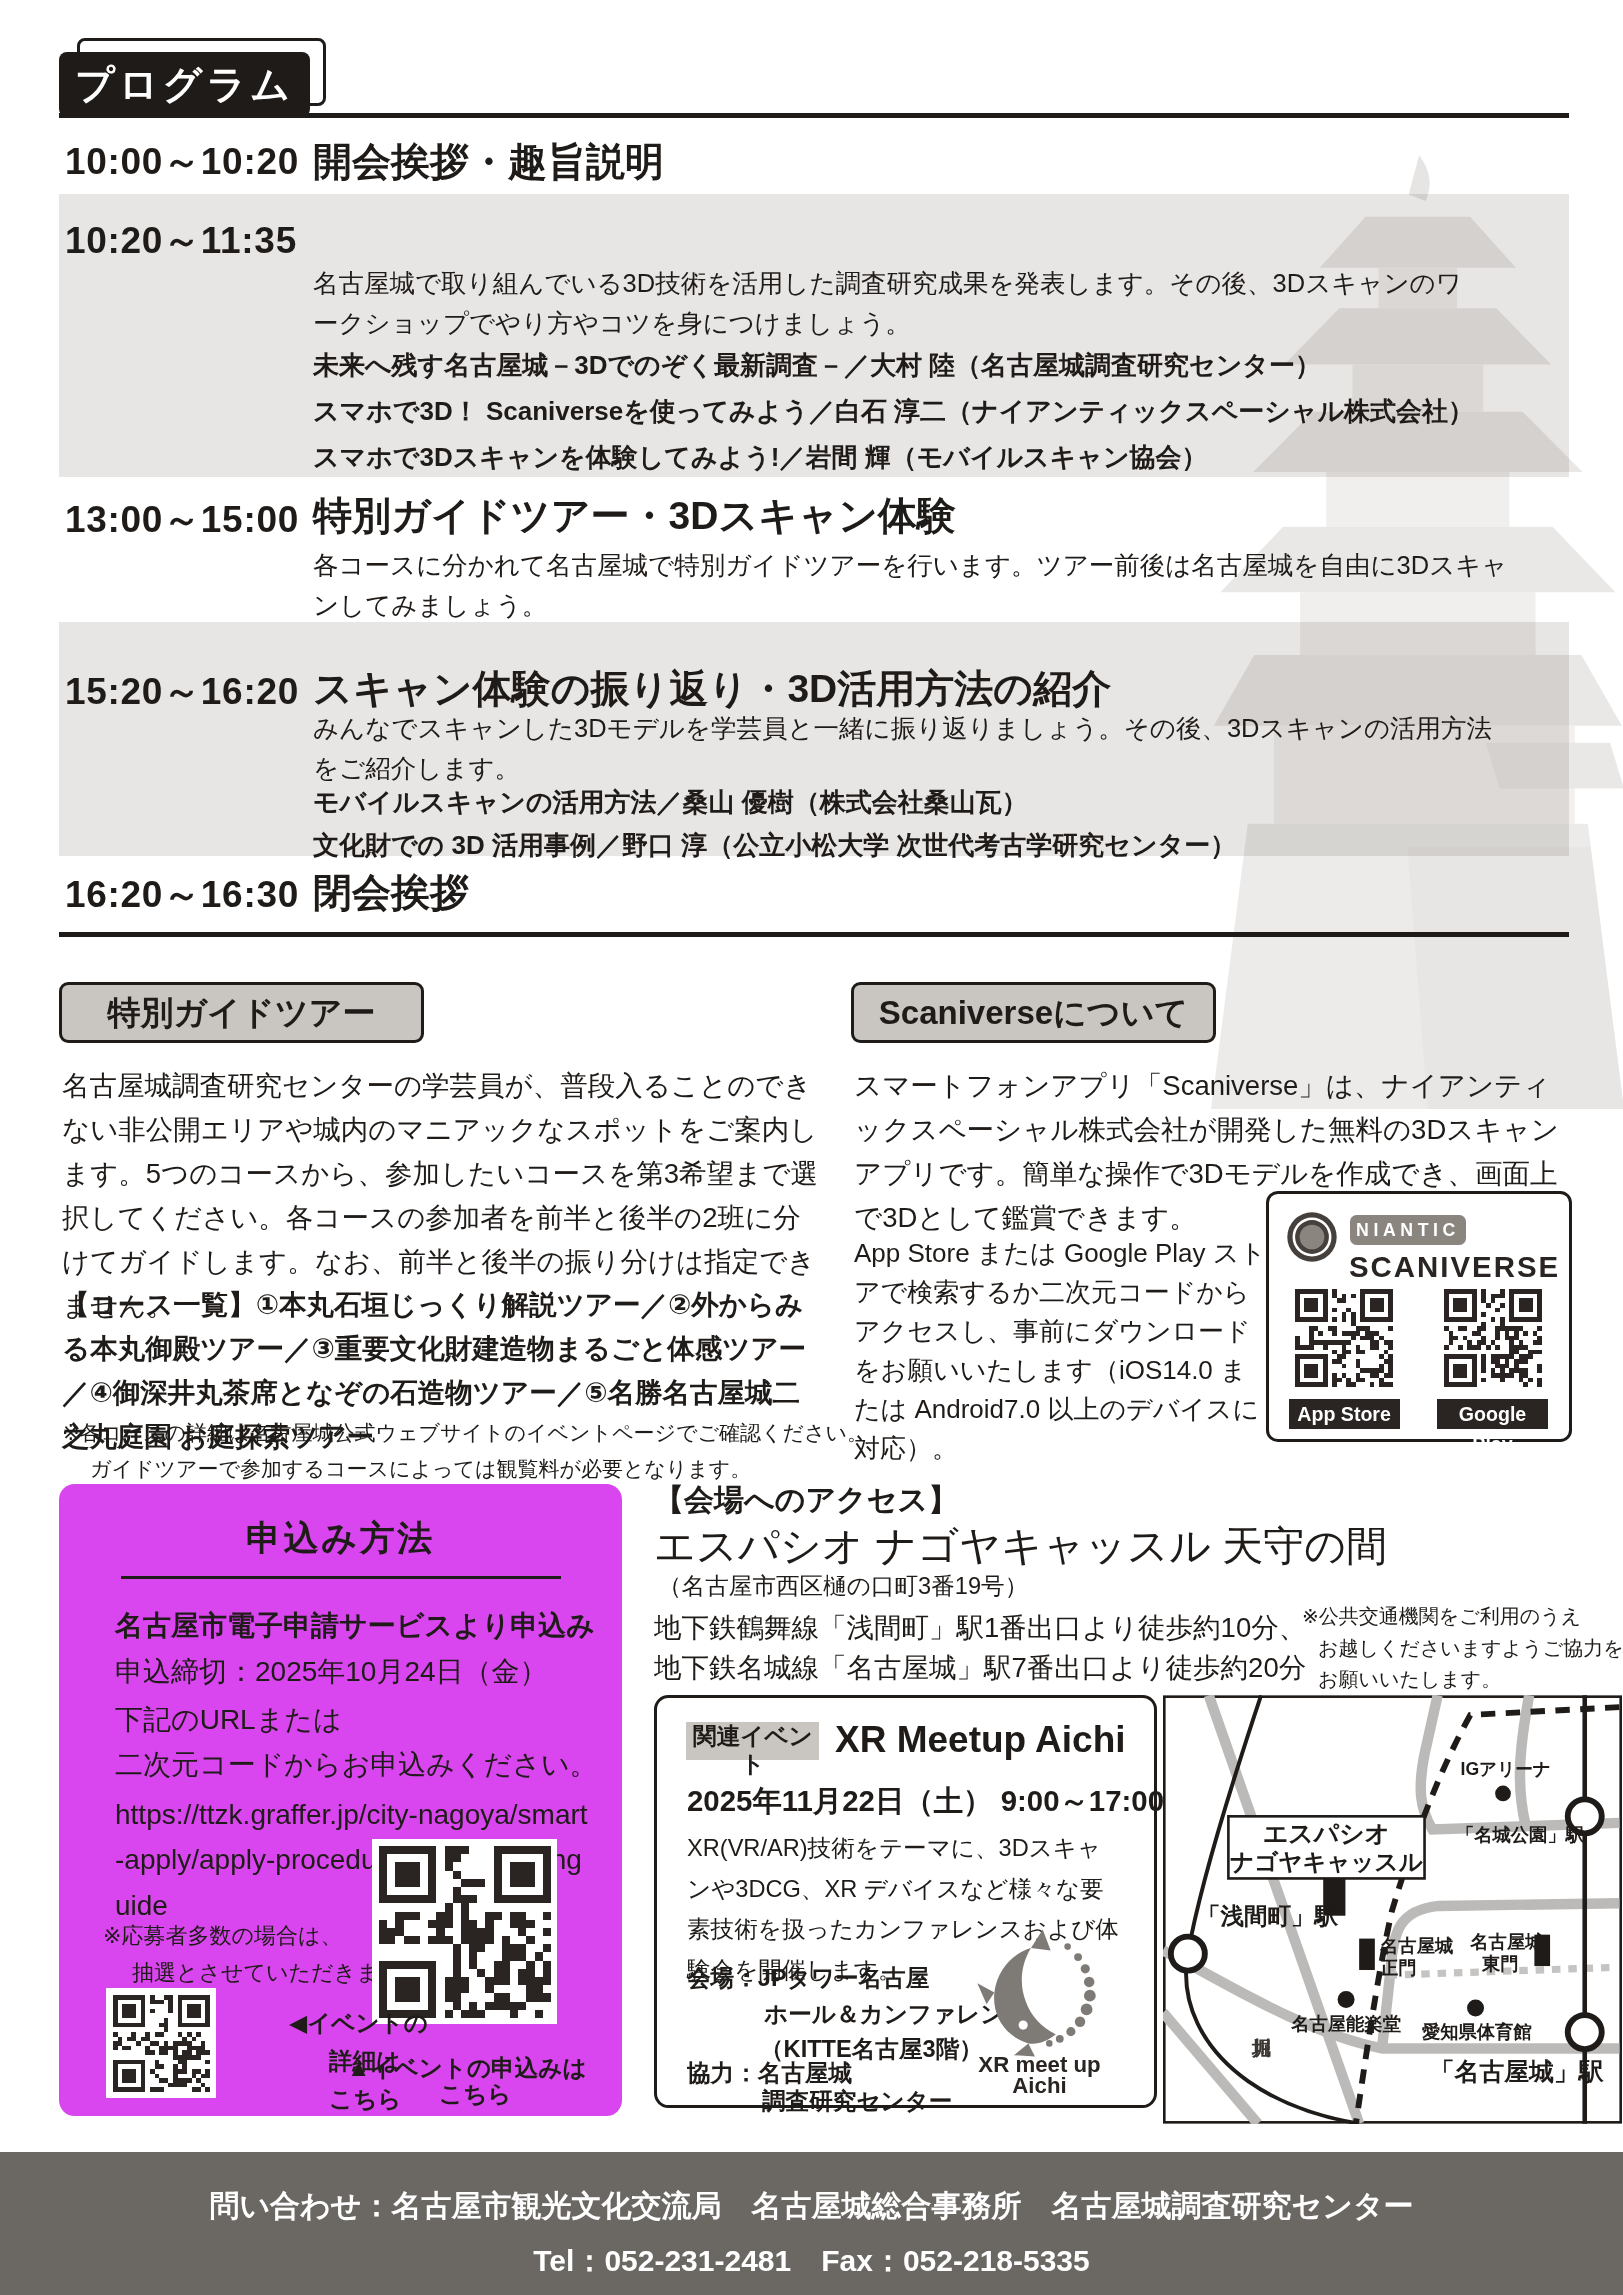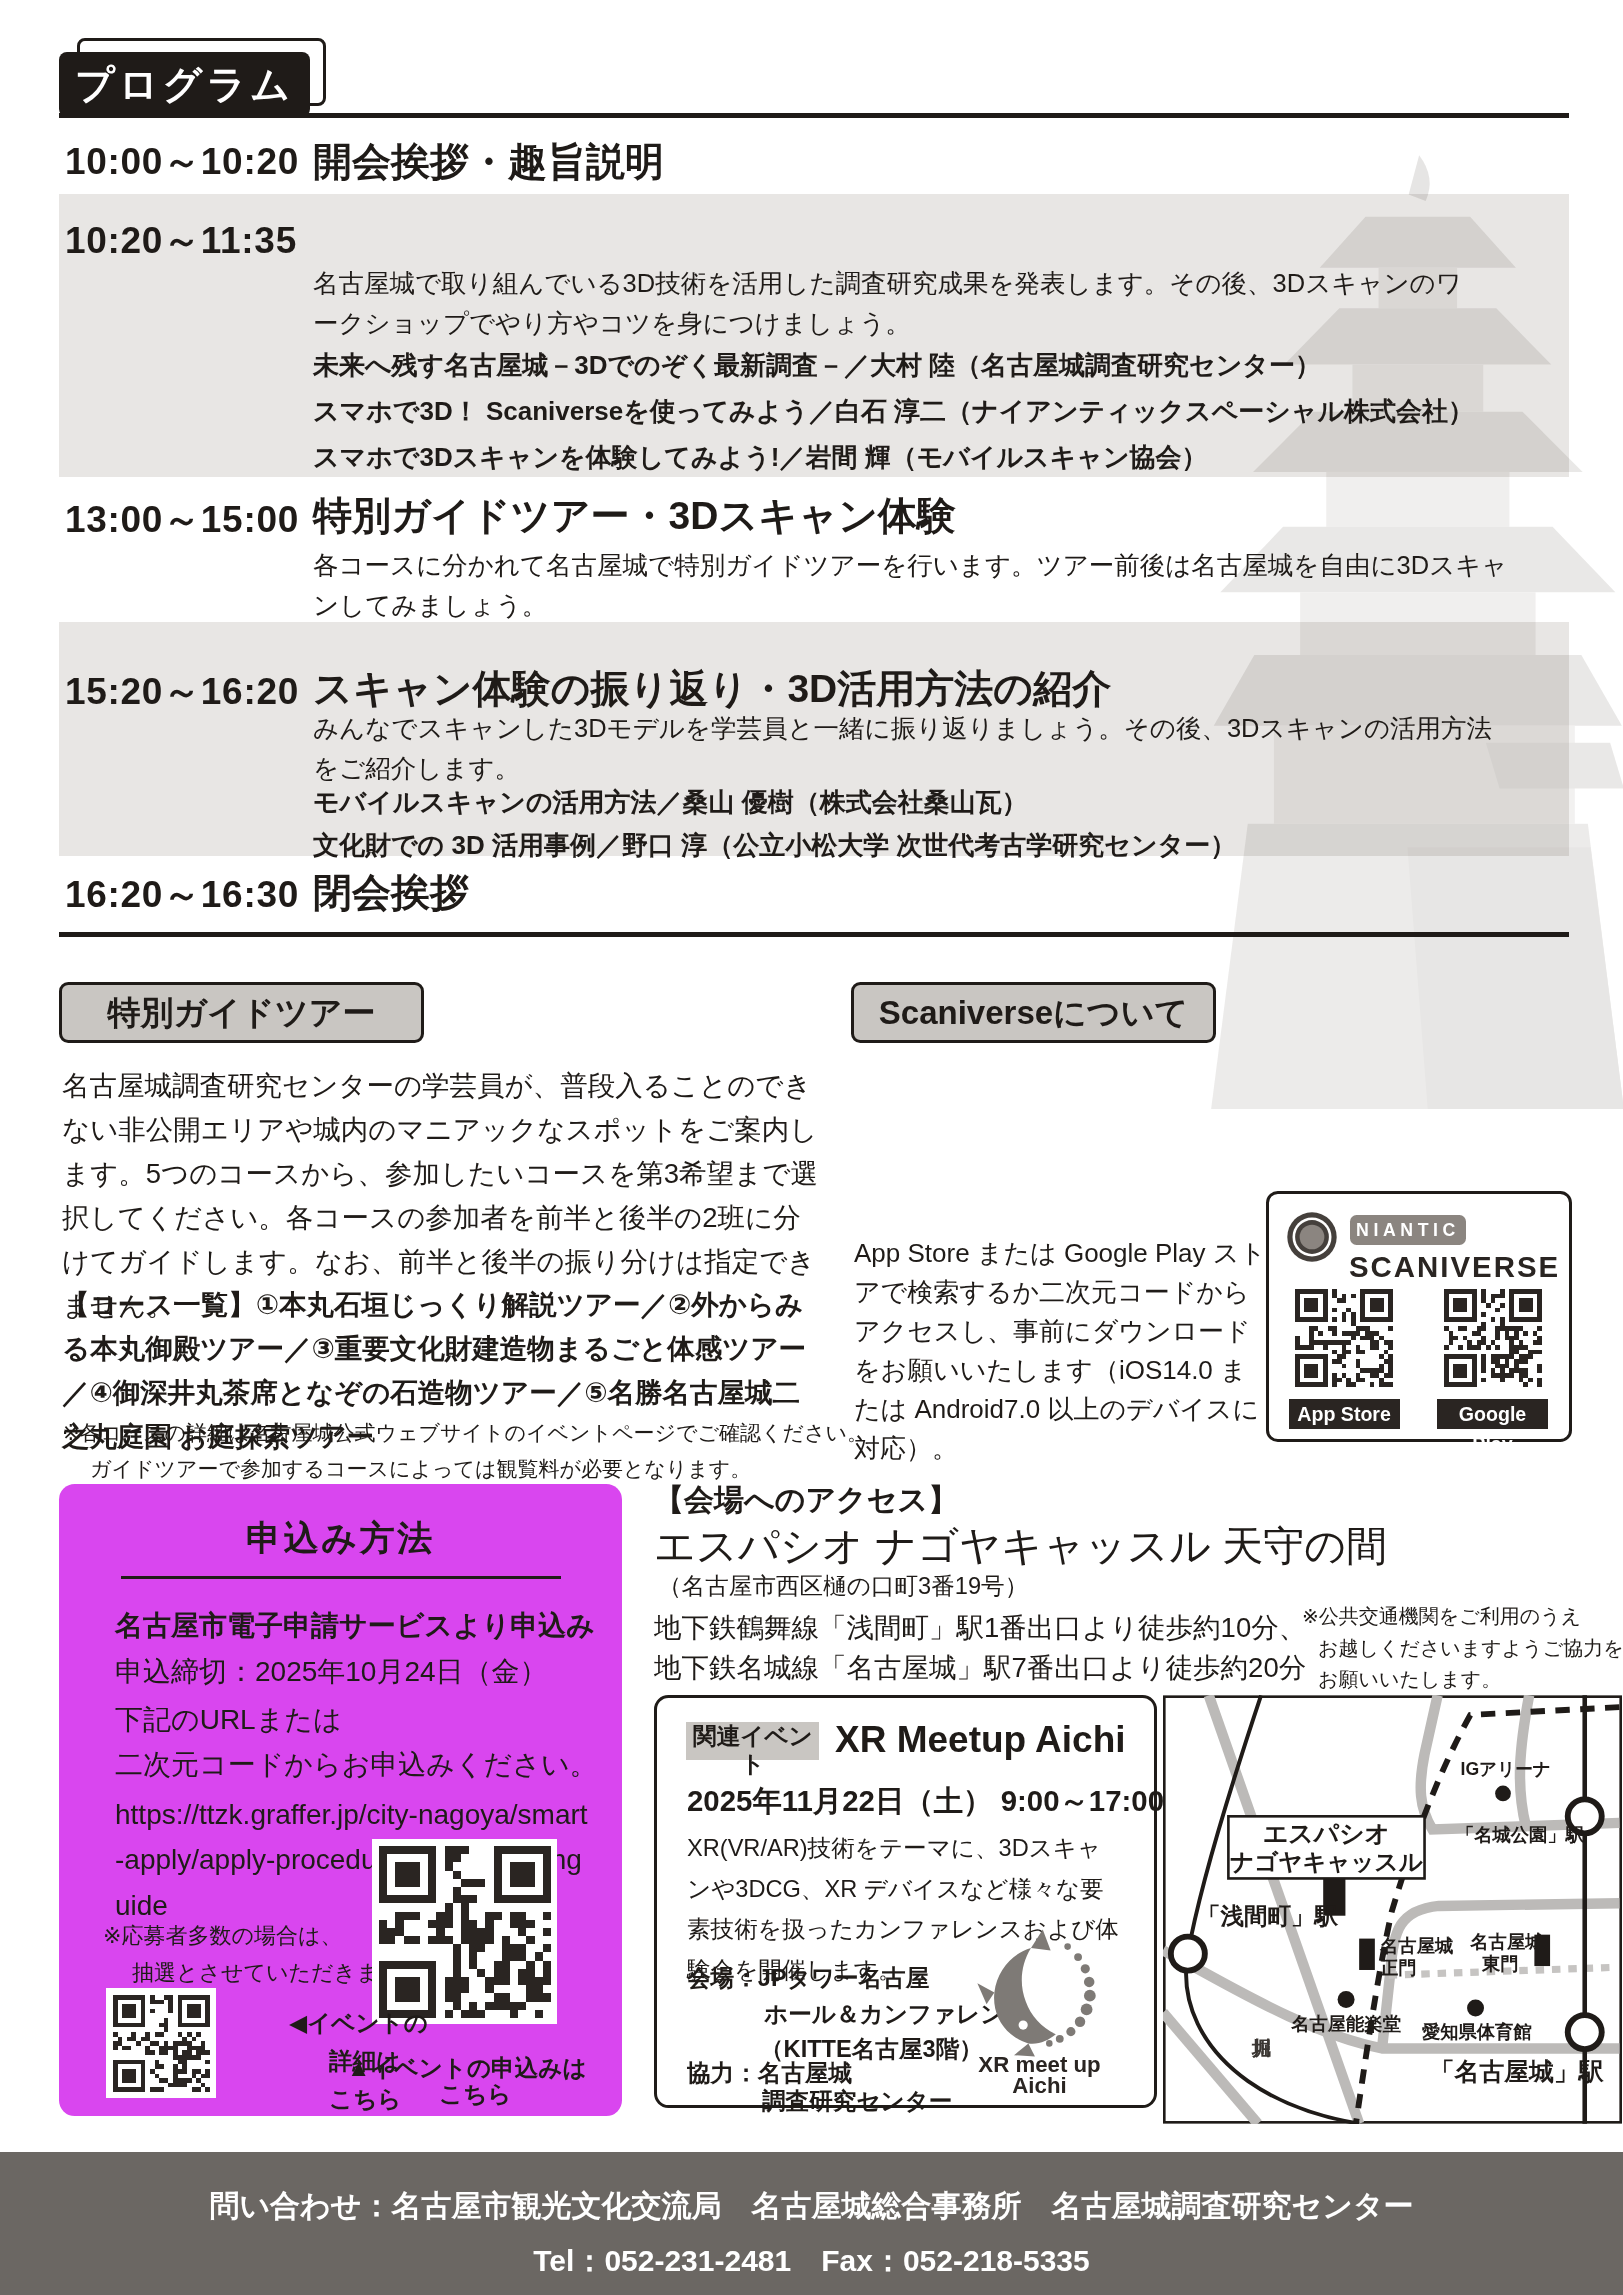--- a/index.html
+++ b/index.html
@@ -112,20 +112,21 @@
 
   <div class="abs rule" style="left:59px;top:932px;width:1510px;height:5.2px;z-index:3;"></div>
 
   <div class="abs pill" style="left:59px;top:982px;width:359px;height:55px;z-index:2;">特別ガイドツアー</div>
   <div class="abs secbody" style="left:62px;top:1064px;width:762px;z-index:2;">名古屋城調査研究センターの学芸員が、普段入ることのできない非公開エリアや城内のマニアックなスポットをご案内します。5つのコースから、参加したいコースを第3希望まで選択してください。各コースの参加者を前半と後半の2班に分けてガイドします。なお、前半と後半の振り分けは指定できません。</div>
   <div class="abs courses" style="left:62px;top:1283px;width:762px;z-index:2;">【コース一覧】①本丸石垣じっくり解説ツアー／②外からみる本丸御殿ツアー／③重要文化財建造物まるごと体感ツアー／④御深井丸茶席となぞの石造物ツアー／⑤名勝名古屋城二之丸庭園 お庭探索ツアー</div>
   <div class="abs note nw" style="left:62px;top:1417px;z-index:2;">※各コースの詳細は名古屋城公式ウェブサイトのイベントページでご確認ください。</div>
   <div class="abs pill" style="left:851px;top:982px;width:359px;height:55px;z-index:2;">Scaniverseについて</div>
 
   <div class="abs note nw" style="left:90px;top:1453px;z-index:2;">ガイドツアーで参加するコースによっては観覧料が必要となります。</div>
+  <div class="abs secbody" style="left:854px;top:1064px;width:720px;z-index:2;">スマートフォンアプリ「Scaniverse」は、ナイアンティックスペーシャル株式会社が開発した無料の3Dスキャンアプリです。簡単な操作で3Dモデルを作成でき、画面上で3Dとして鑑賞できます。</div>
   <div class="abs secbody" style="left:854px;top:1234px;width:416px;font-size:26px;line-height:1.5;z-index:2;">App Store または Google Play ストアで検索するか二次元コードからアクセスし、事前にダウンロードをお願いいたします（iOS14.0 または Android7.0 以上のデバイスに対応）。</div>
 
   <div class="abs sv-card" style="left:1266px;top:1191px;width:300px;height:245px;z-index:2;">
     <svg class="abs" style="left:17px;top:17px;width:52px;height:52px;" viewBox="0 0 80 80">
       <circle cx="40" cy="40" r="38" fill="#45403c"></circle>
       <circle cx="40" cy="40" r="30" fill="#fff"></circle>
       <circle cx="40" cy="40" r="26" fill="#45403c"></circle>
       <circle cx="40" cy="40" r="19" fill="#8b8580"></circle>
     </svg>
     <div class="abs niantic" style="left:81px;top:21px;width:116px;height:30px;">NIANTIC</div>

